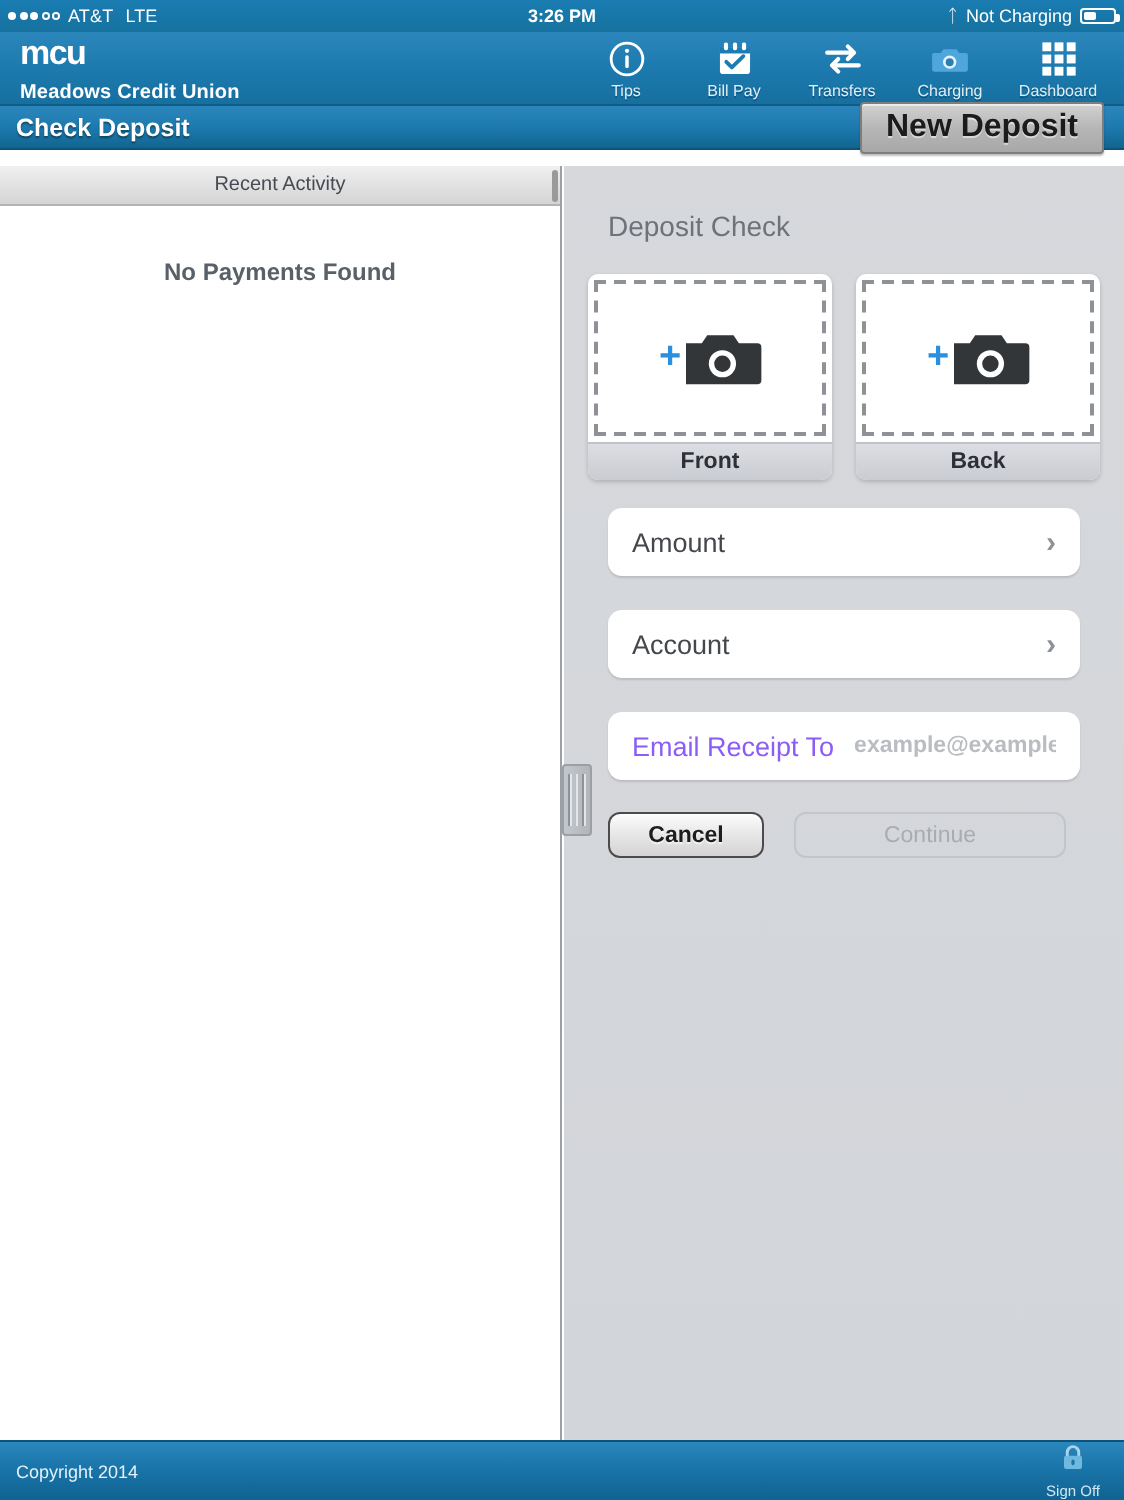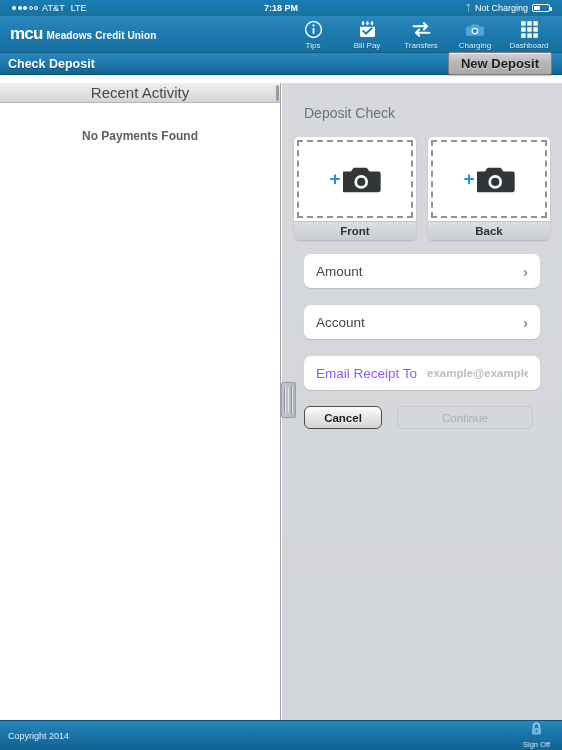--- a/index.html
+++ b/index.html
@@ -16,21 +16,21 @@
   }
 
   
   .statusbar {
     position: absolute; top: 0; left: 0;
     width: 562px; height: 16px;
     background: #1478ae;
     background: linear-gradient(to bottom, #1a7cb2 0%, #16729f 100%);
     display: flex; align-items: center;
     color: #ffffff; font-size: 9px;
-    padding: 0 12px;
+    padding: 0 4px;
   }
   .sb-left { display: flex; align-items: center; gap: 4px; }
   .dots { display: flex; align-items: center; gap: 1.5px; }
   .dot { width: 4px; height: 4px; border-radius: 50%; background: #ffffff; }
   .dot.empty { background: transparent; border: 1px solid #ffffff; width: 4px; height: 4px; }
   .sb-carrier { font-size: 9px; letter-spacing: 0.1px; }
   .sb-lte { font-size: 9px; margin-left: 2px; }
   .sb-center {
     position: absolute; left: 0; right: 0;
     text-align: center; font-size: 9px; font-weight: bold;
@@ -56,21 +56,21 @@
   
   .navbar {
     position: absolute; top: 16px; left: 0;
     width: 562px; height: 37px;
     background: linear-gradient(to bottom, #2b86bb 0%, #1e7bb0 45%, #166f9f 100%);
     display: flex; align-items: center;
     border-bottom: 1px solid #0e5e87;
   }
   .brand {
     display: flex; align-items: baseline; gap: 4px;
-    padding-left: 10px; color: #ffffff;
+    padding-left: 10px; color: #ffffff; flex-direction: column;
   }
   .brand-mcu { font-size: 17px; font-weight: bold; letter-spacing: -0.8px; }
   .brand-name { font-size: 10px; font-weight: bold; letter-spacing: 0.1px; }
   .nav-icons {
     margin-left: auto; display: flex; align-items: flex-start;
     gap: 0px; padding-right: 6px;
   }
   .nav-item {
     width: 54px; display: flex; flex-direction: column;
     align-items: center; justify-content: flex-start;
@@ -94,21 +94,21 @@
     padding-left: 8px; color: #ffffff;
     font-size: 12.5px; font-weight: bold;
     text-shadow: 0 1px 1px rgba(0,0,0,.4);
   }
   .new-deposit-btn {
     margin-left: auto; margin-right: 10px;
     background: linear-gradient(to bottom, #d2d2d2 0%, #b6b6b6 50%, #a8a8a8 100%);
     border: 1px solid #7d7d7d;
     border-radius: 2px;
     padding: 3px 12px;
-    font-size: 13px; font-weight: bold; color: #1b1b1b;
+    font-size: 16px; font-weight: bold; color: #1b1b1b;
     text-shadow: 0 1px 0 rgba(255,255,255,.5);
     box-shadow: inset 0 1px 0 rgba(255,255,255,.6), 0 1px 1px rgba(0,0,0,.25);
     cursor: pointer;
   }
 
   
   .content {
     position: absolute; top: 83px; left: 0;
     width: 562px; height: 637px;
     background: #ffffff;
@@ -119,21 +119,21 @@
     position: absolute; left: 0; top: 0;
     width: 281px; height: 637px;
     background: #ffffff;
     border-right: 1px solid #9aa0a6;
   }
   .recent-header {
     height: 20px;
     background: linear-gradient(to bottom, #f0f0f0 0%, #e2e2e2 50%, #d4d4d4 100%);
     border-bottom: 1px solid #b4b4b4;
     display: flex; align-items: center; justify-content: center;
-    font-size: 15px; color: #444b52;
+    font-size: 10px; color: #444b52;
     position: relative;
   }
   .recent-scrollbar {
     position: absolute; right: 1px; top: 2px;
     width: 3px; height: 16px; border-radius: 2px;
     background: #9a9a9a;
   }
   .no-payments {
     text-align: center; margin-top: 26px;
     font-size: 12px; font-weight: bold; color: #5a6068;
@@ -285,21 +285,21 @@
       <span class="dots">
         <i class="dot"></i>
           <i class="dot"></i>
           <i class="dot"></i>
           <i class="dot empty"></i>
           <i class="dot empty"></i>
       </span>
       <span class="sb-carrier">AT&amp;T</span>
       <span class="sb-lte">LTE</span>
     </div>
-    <div class="sb-center">7:18 PM</div>
+    <div class="sb-center">3:26 PM</div>
     <div class="sb-right">
       <span class="bt-icon">ᛏ</span>
       <span>Not Charging</span>
       <span class="battery">
           <i class="fill"></i>
         </span>
     </div>
   </div>
 
   <div class="navbar">

